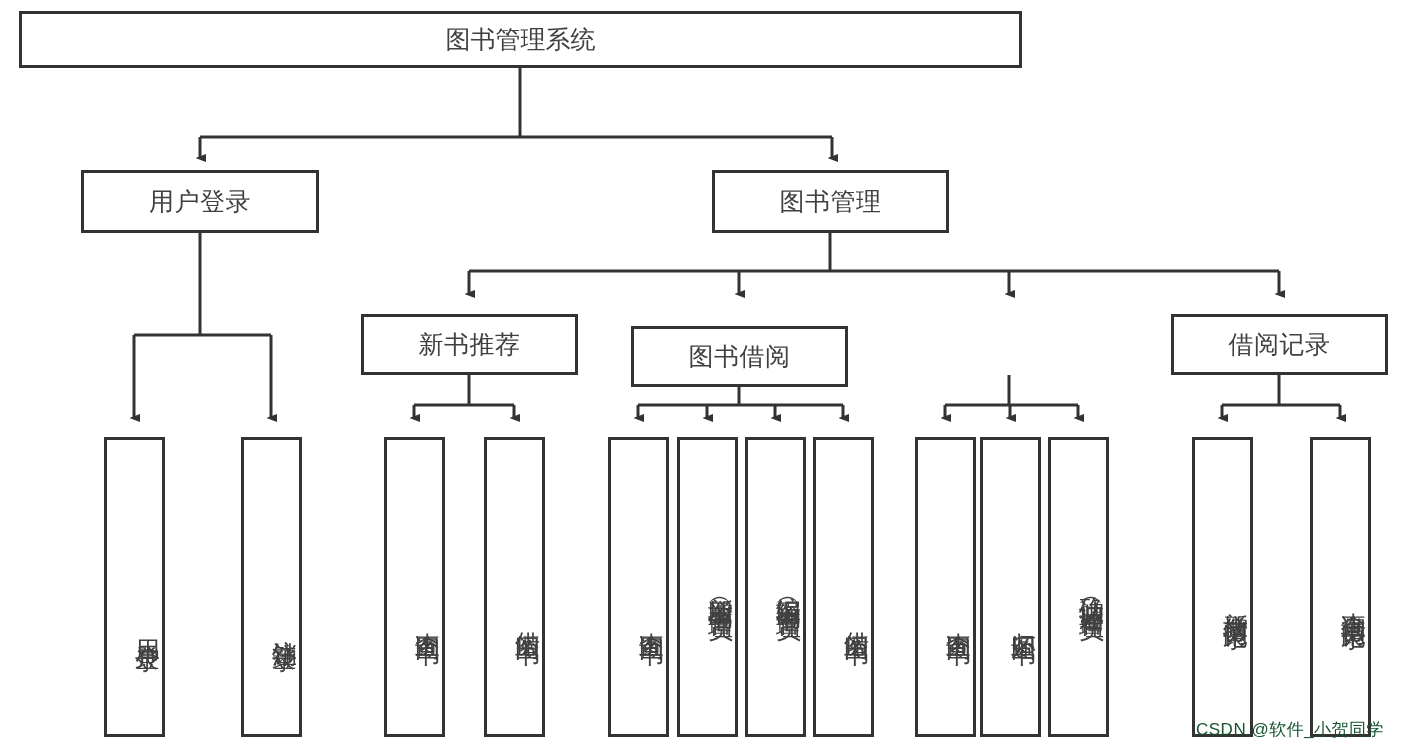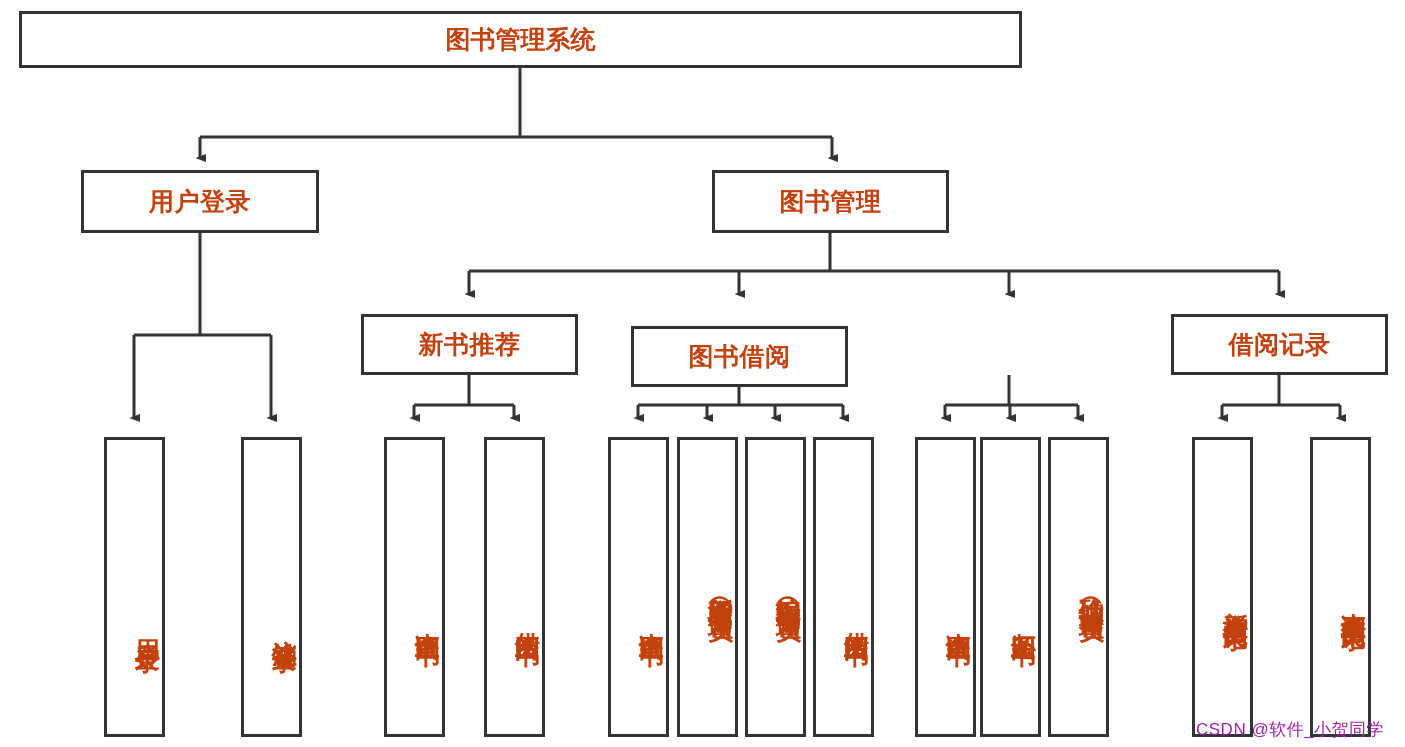--- a/index.html
+++ b/index.html
@@ -23,27 +23,26 @@
     top: 0;
     width: 1405px;
     height: 747px;
     pointer-events: none;
   }
   .node {
     position: absolute;
     box-sizing: border-box;
     border: 3px solid #333333;
     background: #ffffff;
-    color: #c2410c;
+    color: #404040;
     display: flex;
     align-items: center;
     justify-content: center;
     text-align: center;
     line-height: 1.18;
-    font-weight: bold;
   }
   .node-h {
     font-size: 25px;
     letter-spacing: 0.5px;
   }
   .node-root {
     font-size: 25px;
   }
   .node-v {
     writing-mode: vertical-rl;
@@ -56,21 +55,21 @@
   }
   .vlabel {
     writing-mode: vertical-rl;
     text-orientation: upright;
     letter-spacing: 3px;
     display: block;
   }
   .watermark {
     position: absolute;
     font-size: 17px;
-    color: #a21caf;
+    color: #14532d;
     white-space: nowrap;
     letter-spacing: 0.5px;
   }
 </style>
 </head>
 <body>
 
 <div id="canvas">
 
   <svg id="wires" viewBox="0 0 1405 747" xmlns="http://www.w3.org/2000/svg">

